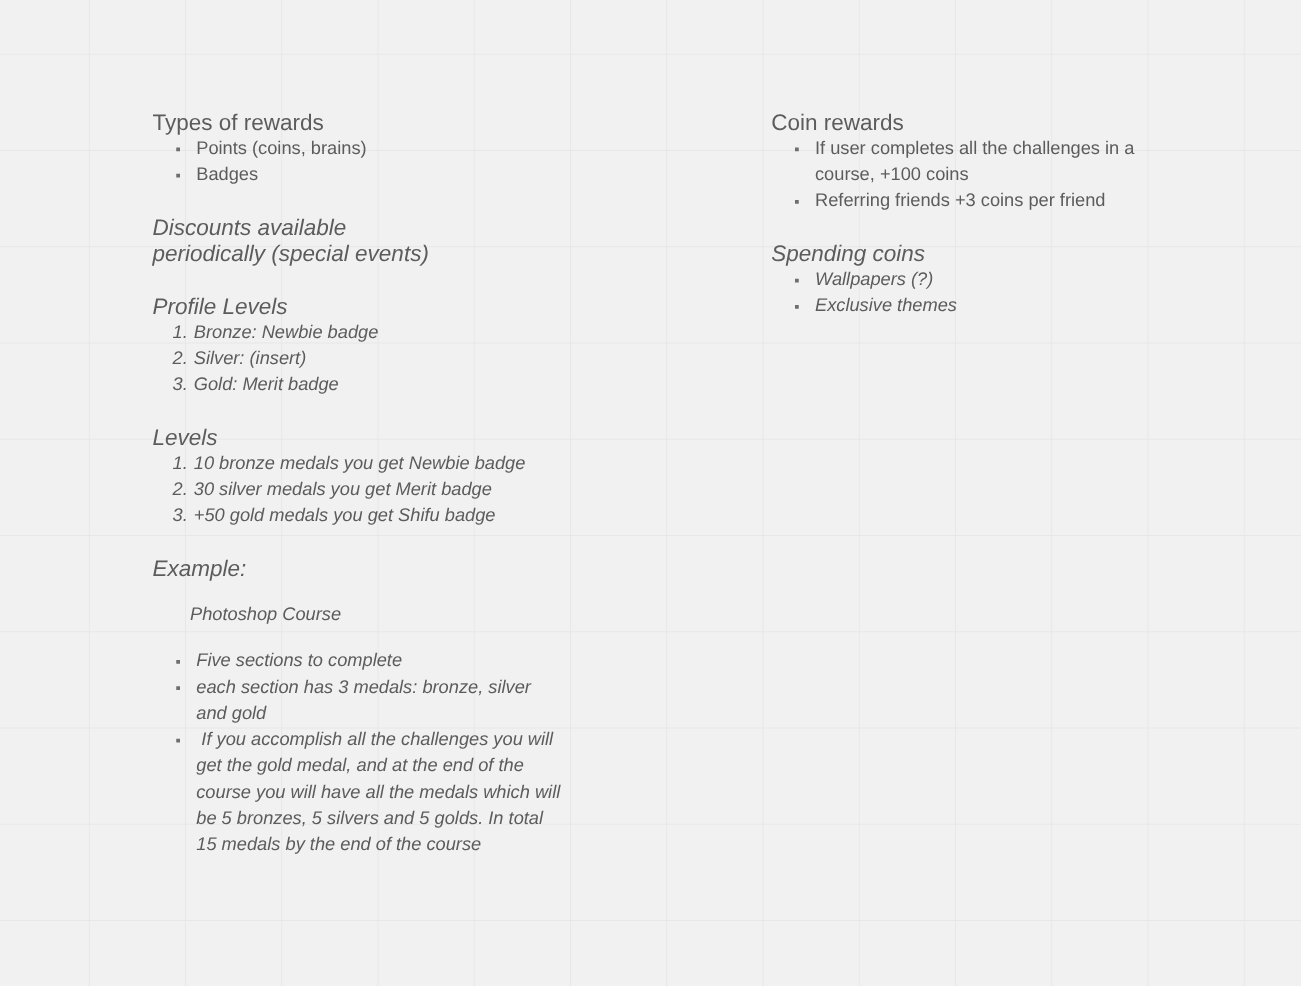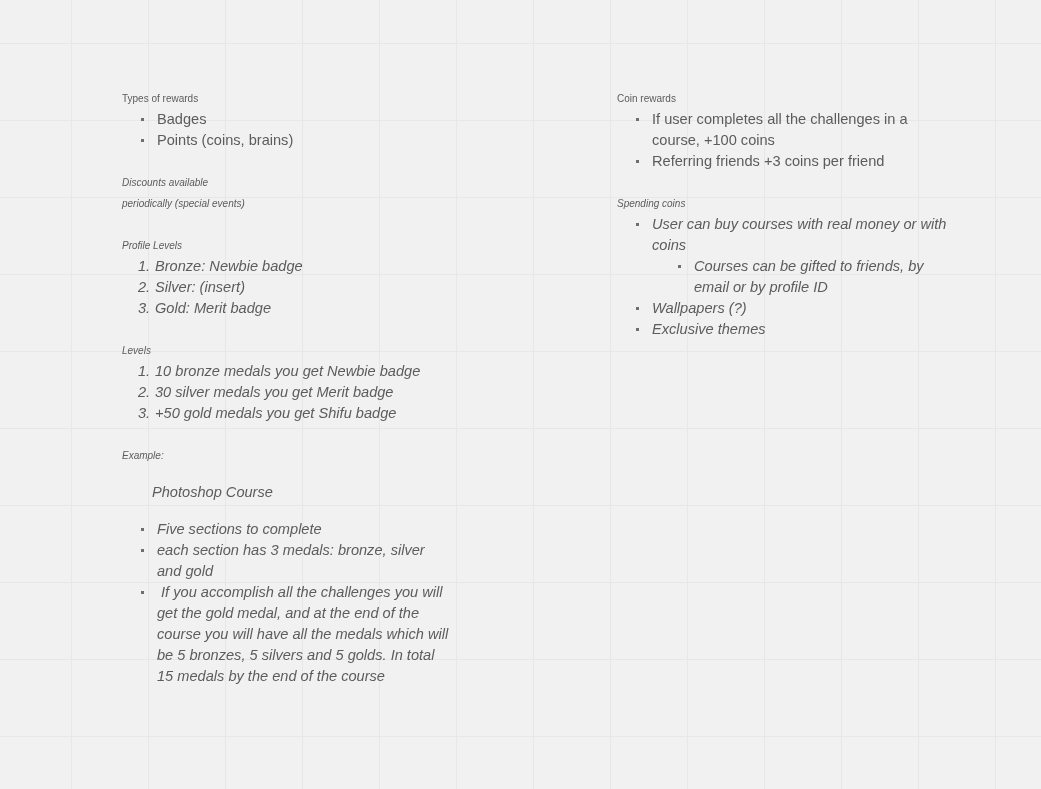--- a/index.html
+++ b/index.html
@@ -46,21 +46,21 @@
     -webkit-font-smoothing: antialiased;
   }
   #left-column  { left: 122px; top: 88px;  width: 330px; }
   #right-column { left: 617px; top: 88px;  width: 340px; }
 
   .block { margin: 0; }
   .block + .block { margin-top: 21px; font-style: italic; }
 
   .heading {
     margin: 0;
-    font-size: 10px;
+    font-size: 18px;
     font-weight: normal;
     color: #5c5c5c;
     white-space: pre-wrap;
   }
 
   .subline {
     margin: 16px;
     padding-left: 14px;
     white-space: pre-wrap;
   }
@@ -111,22 +111,22 @@
 </head>
 <body>
 
 <div id="grid-background"></div>
 
 <div id="canvas">
   <div id="left-column" class="note-column">
       <div class="block">
         <p class="heading">Types of rewards</p>
         <ul class="bullets">
+          <li><span class="bullet-dot"></span><span>Points (coins, brains)</span></li>
           <li><span class="bullet-dot"></span><span>Badges</span></li>
-          <li><span class="bullet-dot"></span><span>Points (coins, brains)</span></li>
         </ul>
       </div>
       <div class="block">
         <p class="heading">Discounts available
 periodically (special events)</p>
       </div>
       <div class="block">
         <p class="heading">Profile Levels</p>
         <ol class="numbers">
           <li><span class="num">1.</span><span>Bronze: Newbie badge</span></li>
@@ -156,19 +156,18 @@
       <div class="block">
         <p class="heading">Coin rewards</p>
         <ul class="bullets">
           <li><span class="bullet-dot"></span><span>If user completes all the challenges in a course, +100 coins</span></li>
           <li><span class="bullet-dot"></span><span>Referring friends +3 coins per friend</span></li>
         </ul>
       </div>
       <div class="block">
         <p class="heading">Spending coins</p>
         <ul class="bullets">
-          <li><span class="bullet-dot"></span><span>User can buy courses with real money or with coins</span><ul class="bullets"><li><span class="bullet-dot"></span><span>Courses can be gifted to friends, by email or by profile ID</span></li></ul></li>
           <li><span class="bullet-dot"></span><span>Wallpapers (?)</span></li>
           <li><span class="bullet-dot"></span><span>Exclusive themes</span></li>
         </ul>
       </div>
     </div>
 </div>
 
 </body></html>

